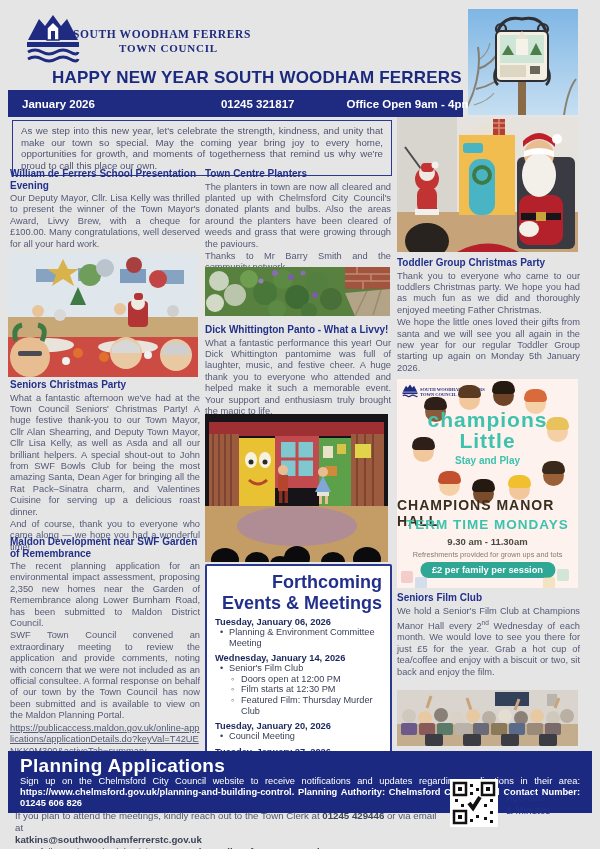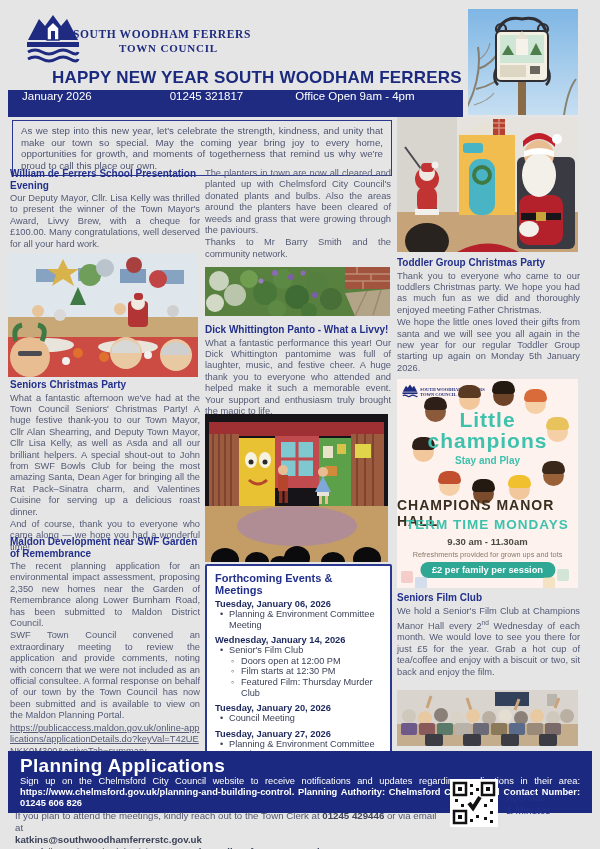--- a/index.html
+++ b/index.html
@@ -5,40 +5,40 @@
   html,body{margin:0;padding:0;background:#ffffff;}
   .page{position:relative;width:600px;height:849px;background:#e5e5e5;overflow:hidden;
         font-family:"Liberation Sans",sans-serif;color:#545a76;}
   .abs{position:absolute;}
 
   
   .org-name{font-family:"Liberation Serif",serif;color:#1e2b7e;font-weight:bold;line-height:14px;}
   .org-line1{font-size:11.5px;letter-spacing:.6px;}
   .org-line2{font-size:11px;letter-spacing:.8px;padding-left:46px;}
   .main-title{font-size:17px;font-weight:800;color:#1b2a7e;letter-spacing:.2px;}
-  .info-bar{background:#1e2b80;color:#ffffff;font-size:11.5px;height:27px;display:flex;align-items:flex-start;}
+  .info-bar{background:#1e2b80;color:#ffffff;font-size:11.5px;height:27px;display:flex;align-items:center;font-weight:bold;}
   .info-bar span{white-space:nowrap;}
   .ib-month{margin-left:14px;}
-  .ib-phone{margin-left:68px;padding-left:10px;}
+  .ib-phone{margin-left:116px;padding-left:10px;}
   .ib-hours{margin-left:52px;}
 
   
   .intro-box{border:1.5px solid #2a3890;padding:4px 8px;font-size:9.7px;line-height:11.6px;
              text-align:justify;color:#4f5572;}
 
   
   .article{width:100%;}
   .art-title{font-size:10px;font-weight:bold;color:#22308c;line-height:11.5px;margin-bottom:2px;}
   .art-body{font-size:9.3px;line-height:11.4px;text-align:justify;color:#545a76;}
   .art-body p{margin:0 0 1px 0;}
   .link-text{text-decoration:underline;word-break:break-all;color:#545a76;cursor:pointer;}
 
   
   .events-box{border:2px solid #2a3890;border-radius:2px;padding:6px 8px 4px 8px;background:#ffffff;}
-  .events-title{font-size:11px;font-weight:bold;color:#22308c;margin-bottom:3px;}
+  .events-title{font-size:18px;font-weight:bold;color:#22308c;margin-bottom:3px;text-align:right;}
   .ev-date{font-size:9.3px;font-weight:bold;color:#1b265c;margin-top:5px;}
   .ev-li{font-size:9.2px;color:#3c4258;line-height:10.6px;padding-left:14px;position:relative;}
   .ev-li::before{content:"•";position:absolute;left:5px;}
   .ev-sub{font-size:9.2px;color:#3c4258;line-height:10.6px;padding-left:26px;position:relative;}
   .ev-sub::before{content:"◦";position:absolute;left:16px;}
 
   
   .planning-bar{background:#1b2a80;color:#ffffff;padding:4px 12px 5px 12px;}
   .planning-title{font-size:19px;font-weight:800;letter-spacing:.3px;line-height:21px;}
   .planning-body{font-size:9.3px;line-height:10.8px;text-align:justify;}
@@ -177,20 +177,21 @@
   <div class="abs article" style="left:10px;top:536px;width:190px;">
     <div class="art-title">Maldon Development near SWF Garden of Remembrance</div>
     <div class="art-body">
       <p>The recent planning application for an environmental impact assessment, proposing 2,350 new homes near the Garden of Remembrance along Lower Burnham Road, has been submitted to Maldon District Council.</p>
       <p>SWF Town Council convened an extraordinary meeting to review the application and provide comments, noting with concern that we were not included as an official consultee. A formal response on behalf of our town by the Town Council has now been submitted and is available to view on the Maldon Planning Portal.</p>
       <p class="link-text">https://publicaccess.maldon.gov.uk/online-applications/applicationDetails.do?keyVal=T42UENKK0M300&amp;activeTab=summary</p>
     </div>
   </div>
 
   <div class="abs article" style="left:205px;top:168px;width:186px;">
+    <div class="art-title">Town Centre Planters</div>
     <div class="art-body">
       <p>The planters in town are now all cleared and planted up with Chelmsford City Council's donated plants and bulbs. Also the areas around the planters have been cleared of weeds and grass that were growing through the paviours.</p>
       <p>Thanks to Mr Barry Smith and the community network.</p>
     </div>
   </div>
 
   <svg class="abs photo" style="left:205px;top:267px;" width="185" height="49" viewBox="0 0 185 49">
     <rect width="185" height="49" fill="#58803f"></rect>
     <rect x="140" y="0" width="45" height="22" fill="#a2543f"></rect>
     <path d="M140,7 H185 M140,14 H185 M152,0 V7 M166,7 V14 M158,14 V22" stroke="#c08a75" stroke-width="1.5"></path>
@@ -344,22 +345,22 @@
     <div class="face" style="left:96px;top:6px;background:#6e4428;--hair:#241a12;"></div>
     <div class="face" style="left:128px;top:14px;background:#f5cfa6;--hair:#d96a3a;"></div>
     <div class="face" style="left:150px;top:42px;background:#f5cfa6;--hair:#e8c25a;"></div>
     <div class="face" style="left:146px;top:86px;background:#9a6038;--hair:#3a281a;"></div>
     <div class="face" style="left:112px;top:100px;background:#f2c79c;--hair:#f0c02e;"></div>
     <div class="face" style="left:76px;top:104px;background:#7a4c2c;--hair:#241a12;"></div>
     <div class="face" style="left:42px;top:96px;background:#f5cfa6;--hair:#c2502e;"></div>
     <div class="face" style="left:16px;top:62px;background:#f2c79c;--hair:#2e2018;"></div>
 
     <div class="flyer-title">
+      <div>champions</div>
       <div>Little</div>
-      <div>champions</div>
     </div>
     <div class="flyer-sub">Stay and Play</div>
     <div class="flyer-venue">CHAMPIONS MANOR HALL</div>
     <div class="flyer-sched">TERM TIME MONDAYS</div>
     <div class="flyer-time">9.30 am - 11.30am</div>
     <div class="flyer-note">Refreshments provided for grown ups and tots</div>
     <div class="flyer-pill">£2 per family per session</div>
 
     <div class="block" style="left:4px;top:192px;background:#e8a0a0;"></div>
     <div class="block" style="left:18px;top:198px;background:#a0c4e8;"></div>

